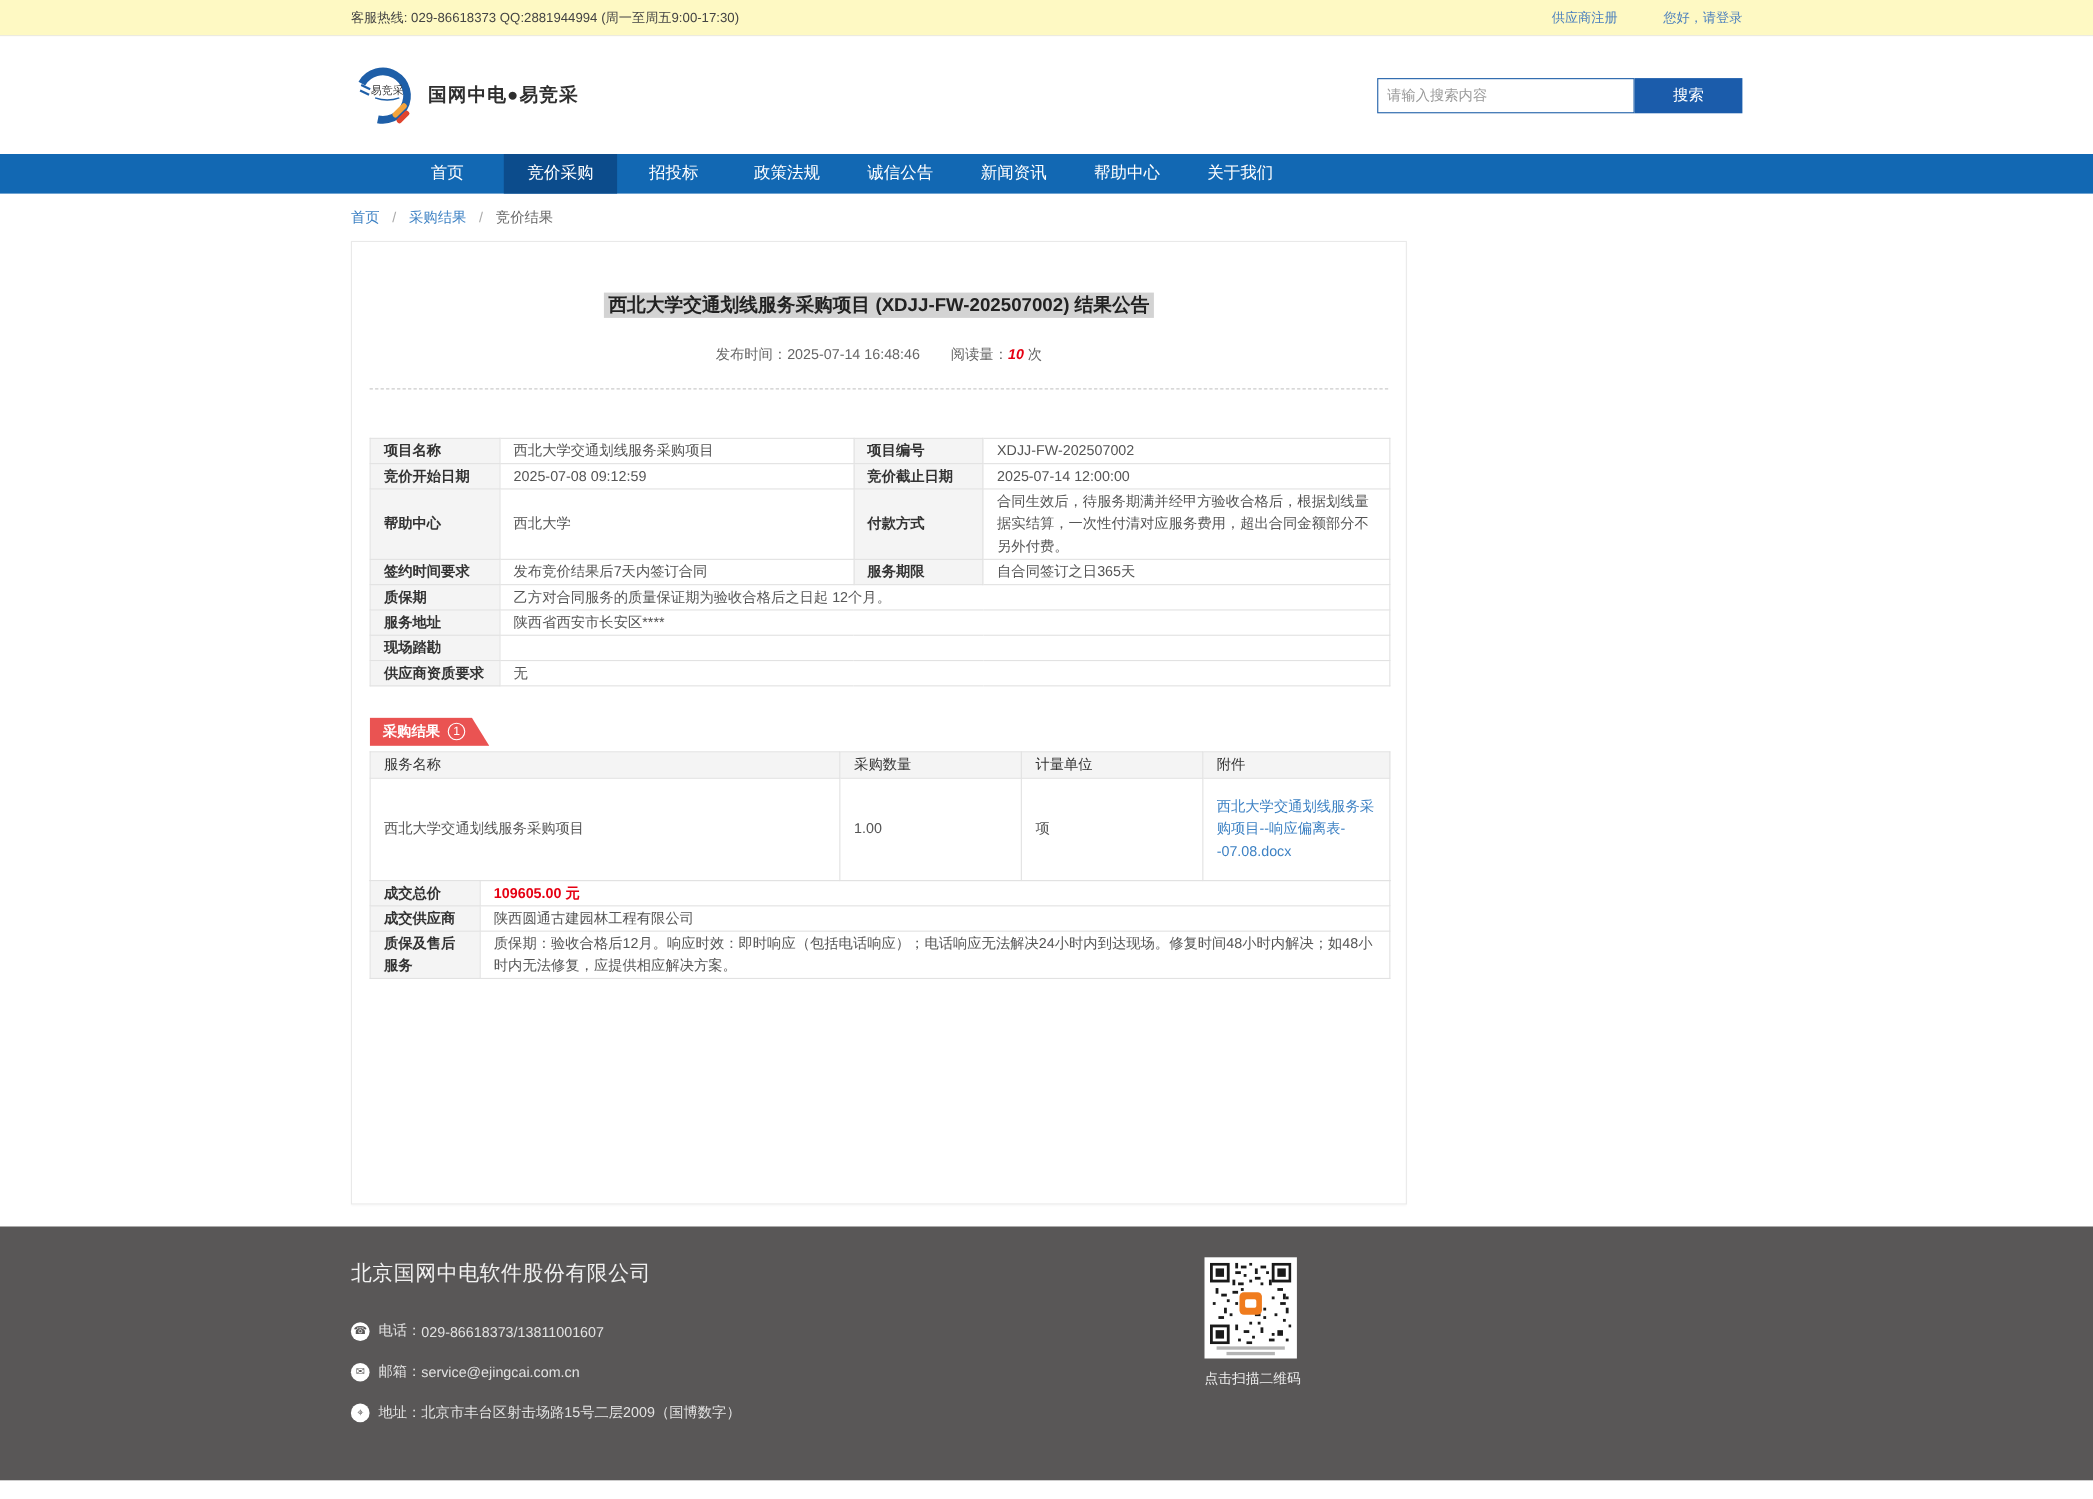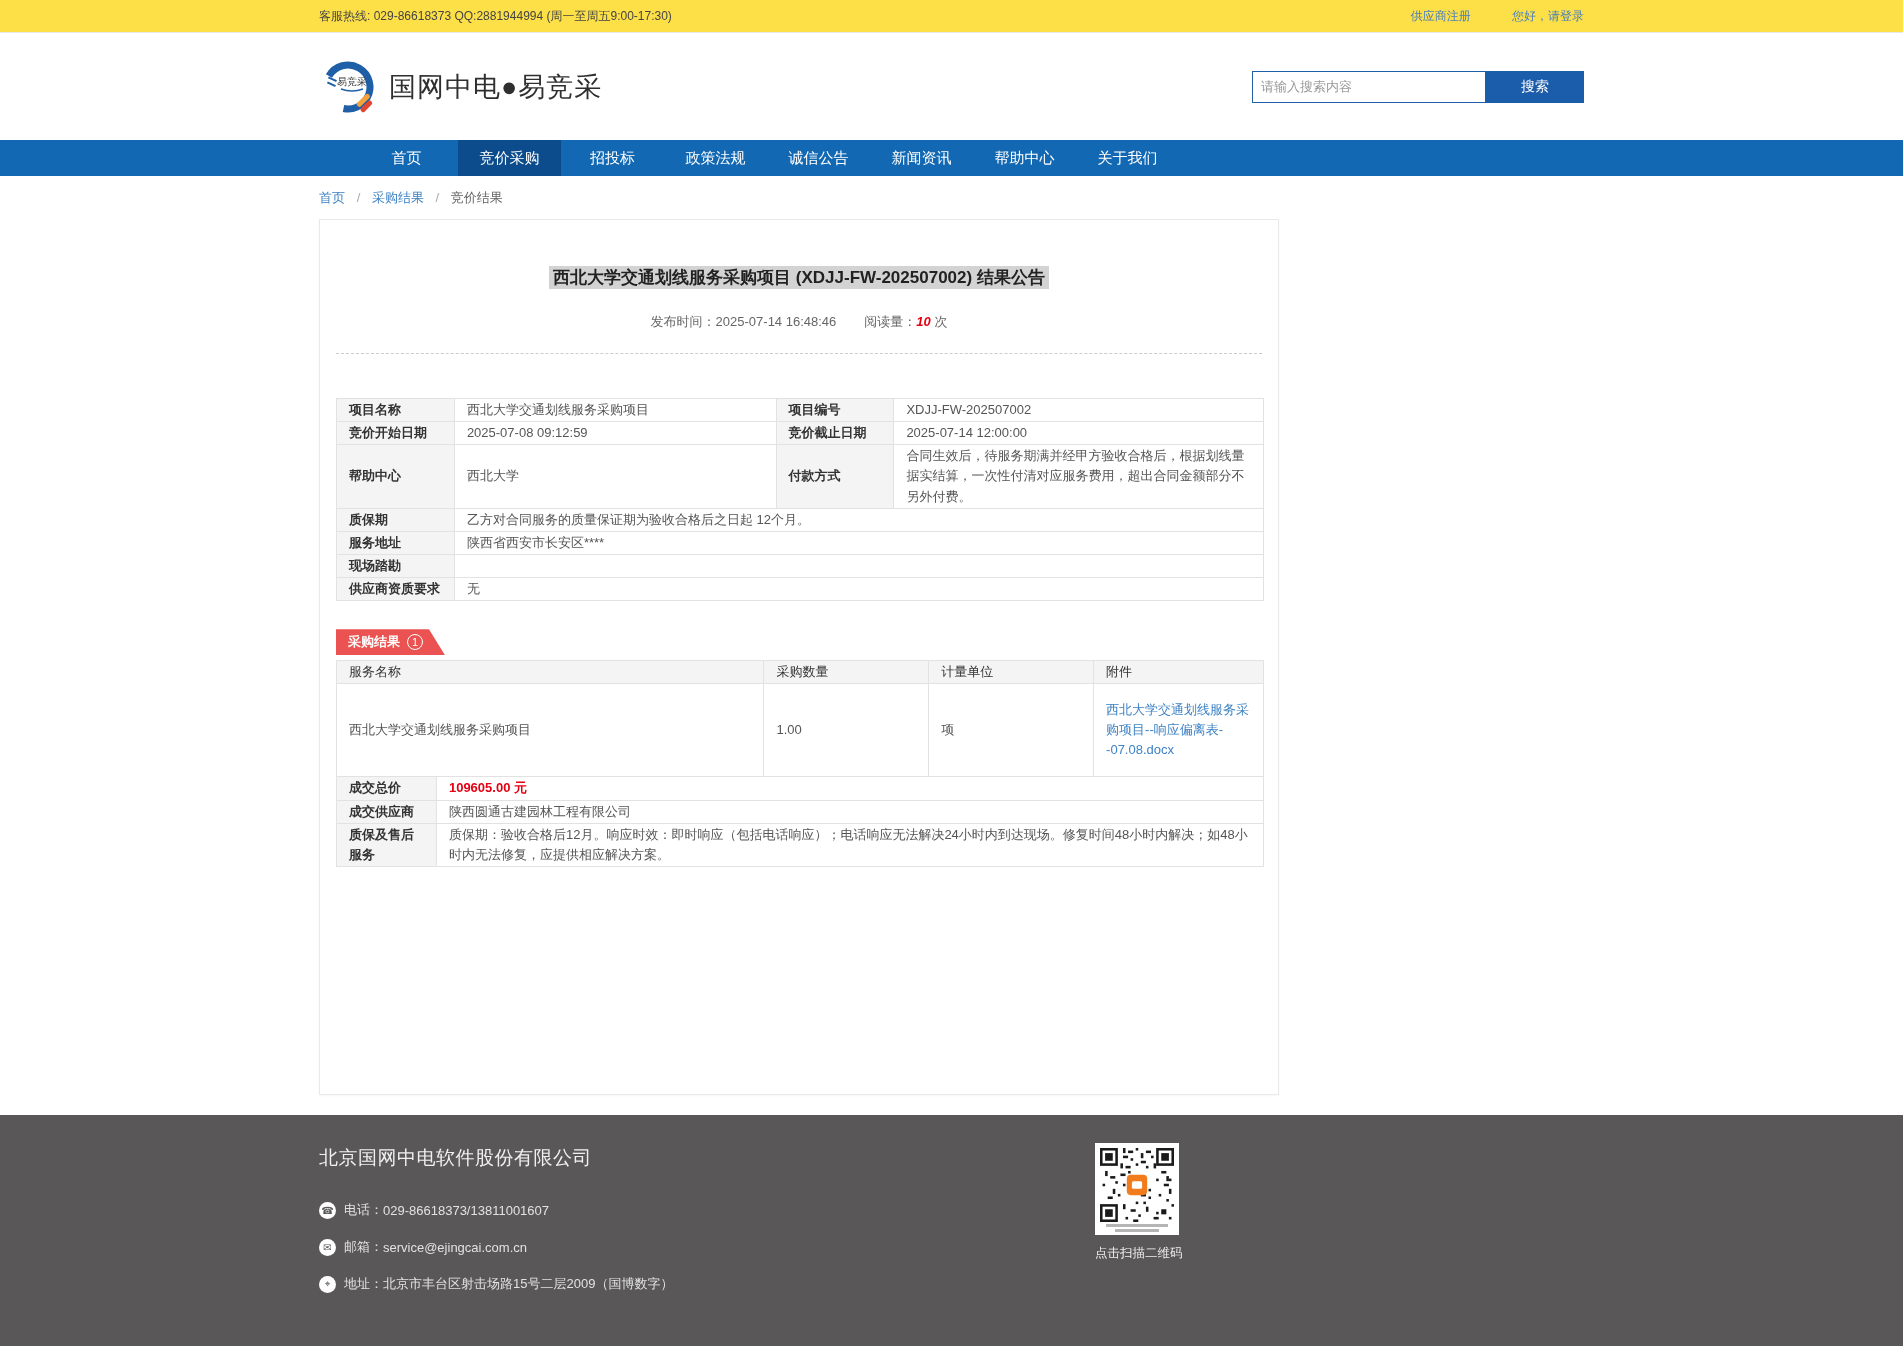--- a/index.html
+++ b/index.html
@@ -3,31 +3,31 @@
 <meta charset="utf-8">
 <style>
   * { margin:0; padding:0; box-sizing:border-box; }
   body {
     font-family: "Liberation Sans", "DejaVu Sans", sans-serif;
     background:#fff; color:#333; min-width:1903px; font-size:13px;
   }
   .container { width:1265px; margin:0 auto; position:relative; }
 
   
-  .topbar { height:33px; background:#fde047; border-bottom:1px solid #e8e8e8; }
+  .topbar { height:33px; background:#fef9c3; border-bottom:1px solid #e8e8e8; }
   .topbar .container { display:flex; align-items:center; height:100%; justify-content:space-between; }
   .topbar-left { color:#444; font-size:12px; }
   .topbar-right { font-size:12px; }
   .topbar-right a { color:#4a7fbe; text-decoration:none; margin-left:38px; cursor:pointer; }
 
   
   .header { height:107px; background:#fff; }
   .header .container { display:flex; align-items:center; height:100%; }
   .logo-wrap { display:flex; align-items:center; }
-  .brand-title { font-size:27px; font-weight:normal; color:#2f2f2f; margin-left:12px; letter-spacing:1px; }
+  .brand-title { font-size:17px; font-weight:bold; color:#2f2f2f; margin-left:12px; letter-spacing:1px; }
   .search-wrap { margin-left:auto; display:flex; }
   .search-input { width:234px; height:32px; border:1px solid #1e5fa8; padding:0 8px; font-size:13px; color:#6d28d9; outline:none; }
   .search-input::placeholder { color:#999; }
   .search-btn { width:98px; height:32px; background:#1b5cab; color:#fff; border:none; font-size:14px; cursor:pointer; }
 
   
   .nav { height:36px; background:#1268b3; }
   .nav .container { display:flex; padding-left:36px; }
   .nav-item { width:103px; height:36px; line-height:36px; text-align:center; color:#fff; font-size:15px; cursor:pointer; }
   .nav-item.active { background:#0c4c8c; }
@@ -161,20 +161,26 @@
         <td class="lbl">竞价开始日期</td>
         <td>2025-07-08 09:12:59</td>
         <td class="lbl">竞价截止日期</td>
         <td>2025-07-14 12:00:00</td>
       </tr>
       <tr>
         <td class="lbl">帮助中心</td>
         <td>西北大学</td>
         <td class="lbl">付款方式</td>
         <td>合同生效后，待服务期满并经甲方验收合格后，根据划线量据实结算，一次性付清对应服务费用，超出合同金额部分不另外付费。</td>
+      </tr>
+      <tr>
+        <td class="lbl">签约时间要求</td>
+        <td>发布竞价结果后7天内签订合同</td>
+        <td class="lbl">服务期限</td>
+        <td>自合同签订之日365天</td>
       </tr>
       <tr>
         <td class="lbl">质保期</td>
         <td colspan="3">乙方对合同服务的质量保证期为验收合格后之日起 12个月。</td>
       </tr>
       <tr>
         <td class="lbl">服务地址</td>
         <td colspan="3">陕西省西安市长安区****</td>
       </tr>
       <tr>

